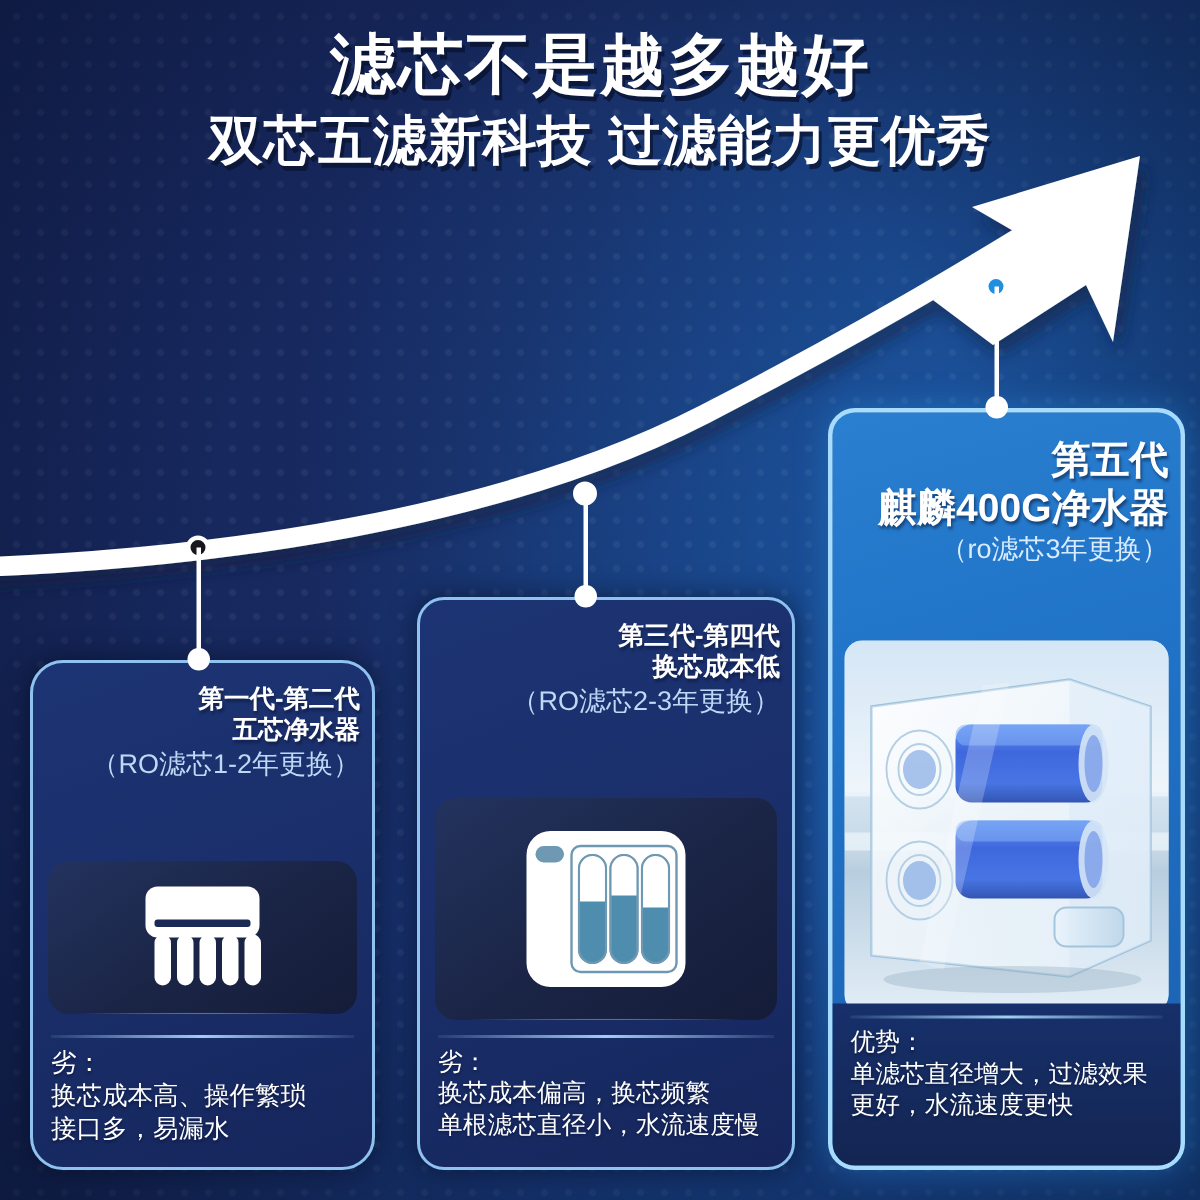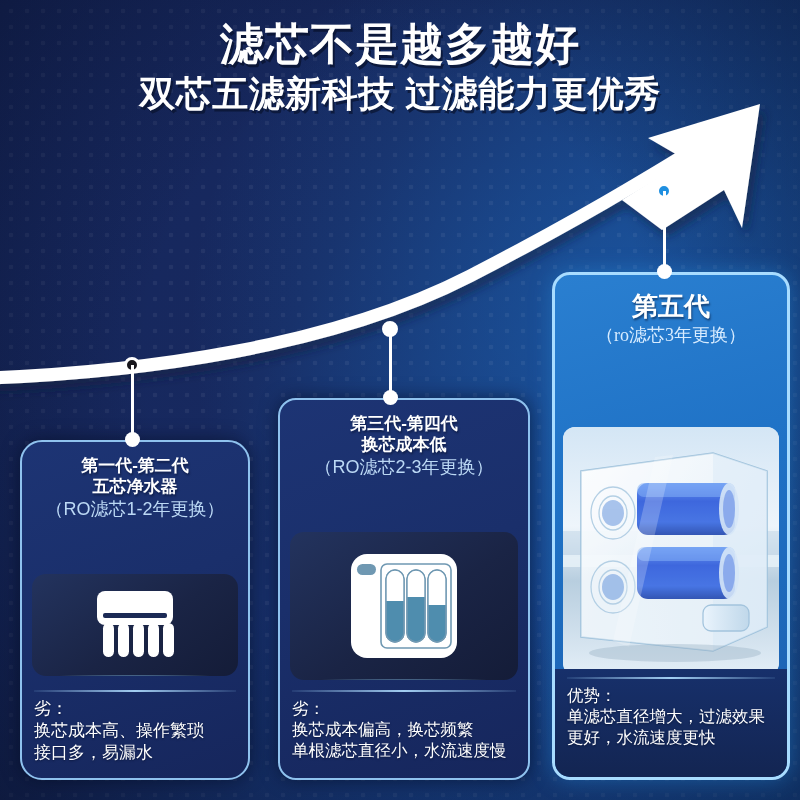--- a/index.html
+++ b/index.html
@@ -118,21 +118,21 @@
     background: linear-gradient(160deg, #1d3474 0%, #1a2f6b 45%, #16265c 100%);
     box-shadow: 0 0 18px rgba(3,10,30,0.55);
   }
   .card.bright {
     border: 3px solid #a8dcff;
     background: linear-gradient(165deg, #2a7fd0 0%, #1f72c6 40%, #1c5fae 100%);
     box-shadow: 0 0 22px rgba(40,140,220,0.45);
   }
   .card-head {
     padding: 14px 8px 10px 8px;
-    text-align: center;
+    text-align: right;
   }
   .card-title {
     color: #ffffff;
     font-weight: bold;
     font-size: 17px;
     line-height: 1.22;
     white-space: nowrap;
     text-shadow: 1px 2px 2px rgba(5,14,40,0.5);
   }
   .card-title.big {
@@ -148,21 +148,20 @@
   }
   .card-note {
     margin-top: 2px;
     color: #bcd9f5;
     font-size: 18px;
     line-height: 1.2;
     white-space: nowrap;
   }
   .card-note.onbright {
     color: #d8ecff;
-    font-family: Liberation Serif, serif;
   }
 
   
   .img-panel {
     position: absolute;
     left: 10px;
     right: 10px;
     border-radius: 14px;
     overflow: hidden;
   }
@@ -323,20 +322,21 @@
       <div class="foot-rule"></div>
       <div class="foot-line sm">劣：</div>
       <div class="foot-line sm">换芯成本偏高，换芯频繁</div>
       <div class="foot-line sm">单根滤芯直径小，水流速度慢</div>
     </div>
   </div>
 
   <div class="card bright" style="left:552px; top:272px; width:238px; height:508px;">
     <div class="card-head" style="padding-top:16px;">
       <div class="card-title big">第五代</div>
+      <div class="card-title big">麒麟400G净水器</div>
       <div class="card-note onbright">（ro滤芯3年更换）</div>
     </div>
 
     <div class="product-photo" style="top:152px; height:248px;">
       <svg width="222" height="248" viewBox="0 0 222 248" style="display:block;">
         <defs>
           <linearGradient id="bgTop" x1="0" y1="0" x2="0" y2="1">
             <stop offset="0%" stop-color="#d4e6f5"></stop>
             <stop offset="40%" stop-color="#eef5fb"></stop>
             <stop offset="62%" stop-color="#b8cedf"></stop>

